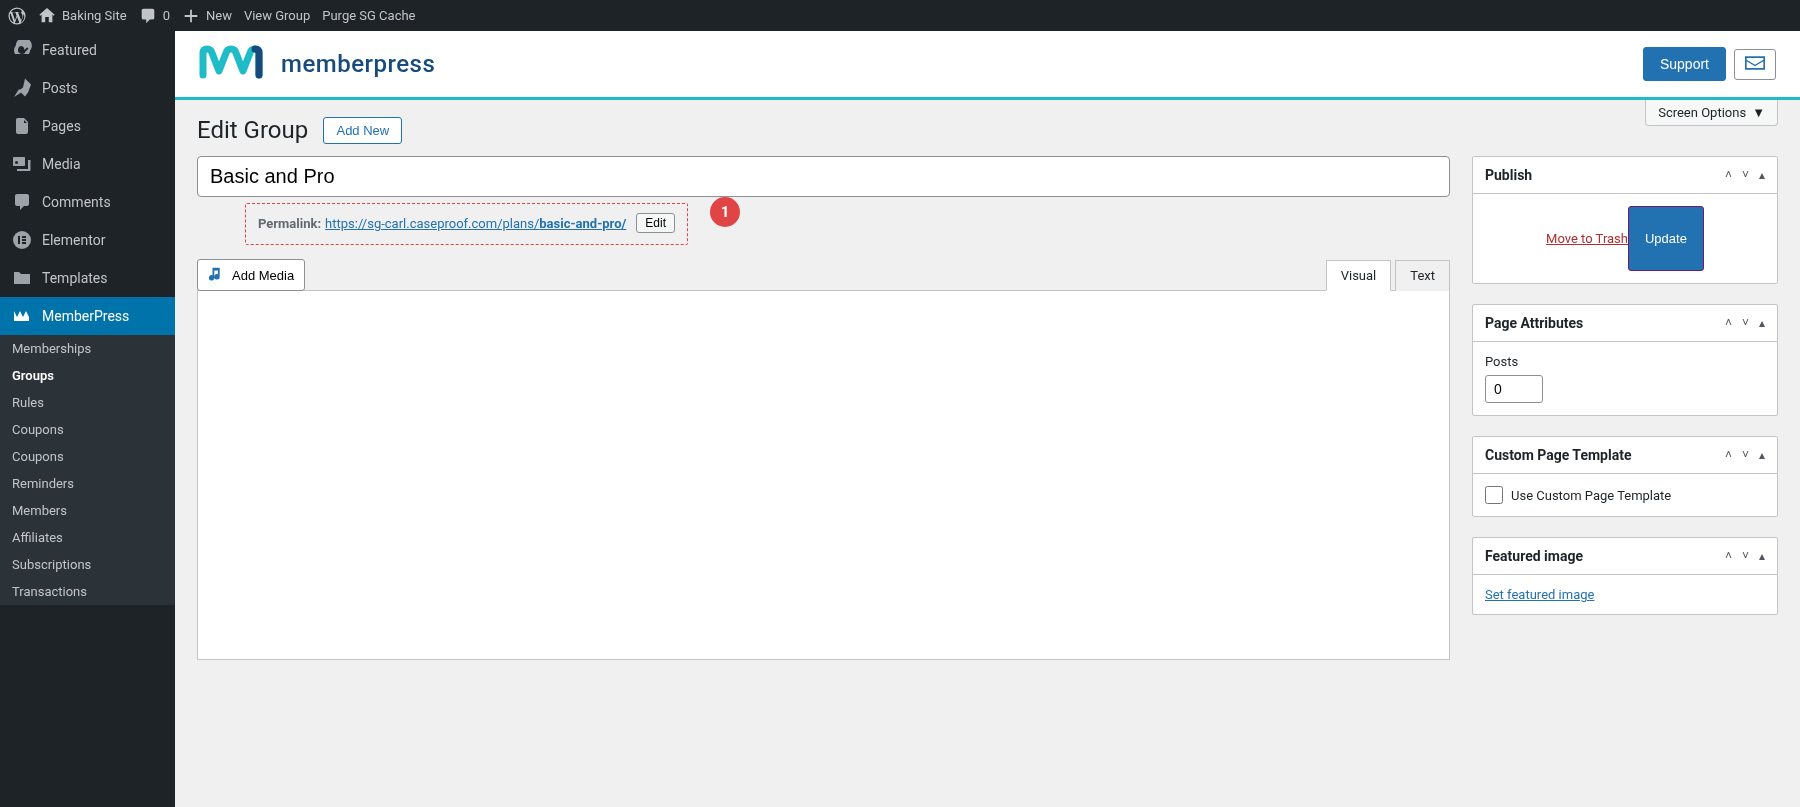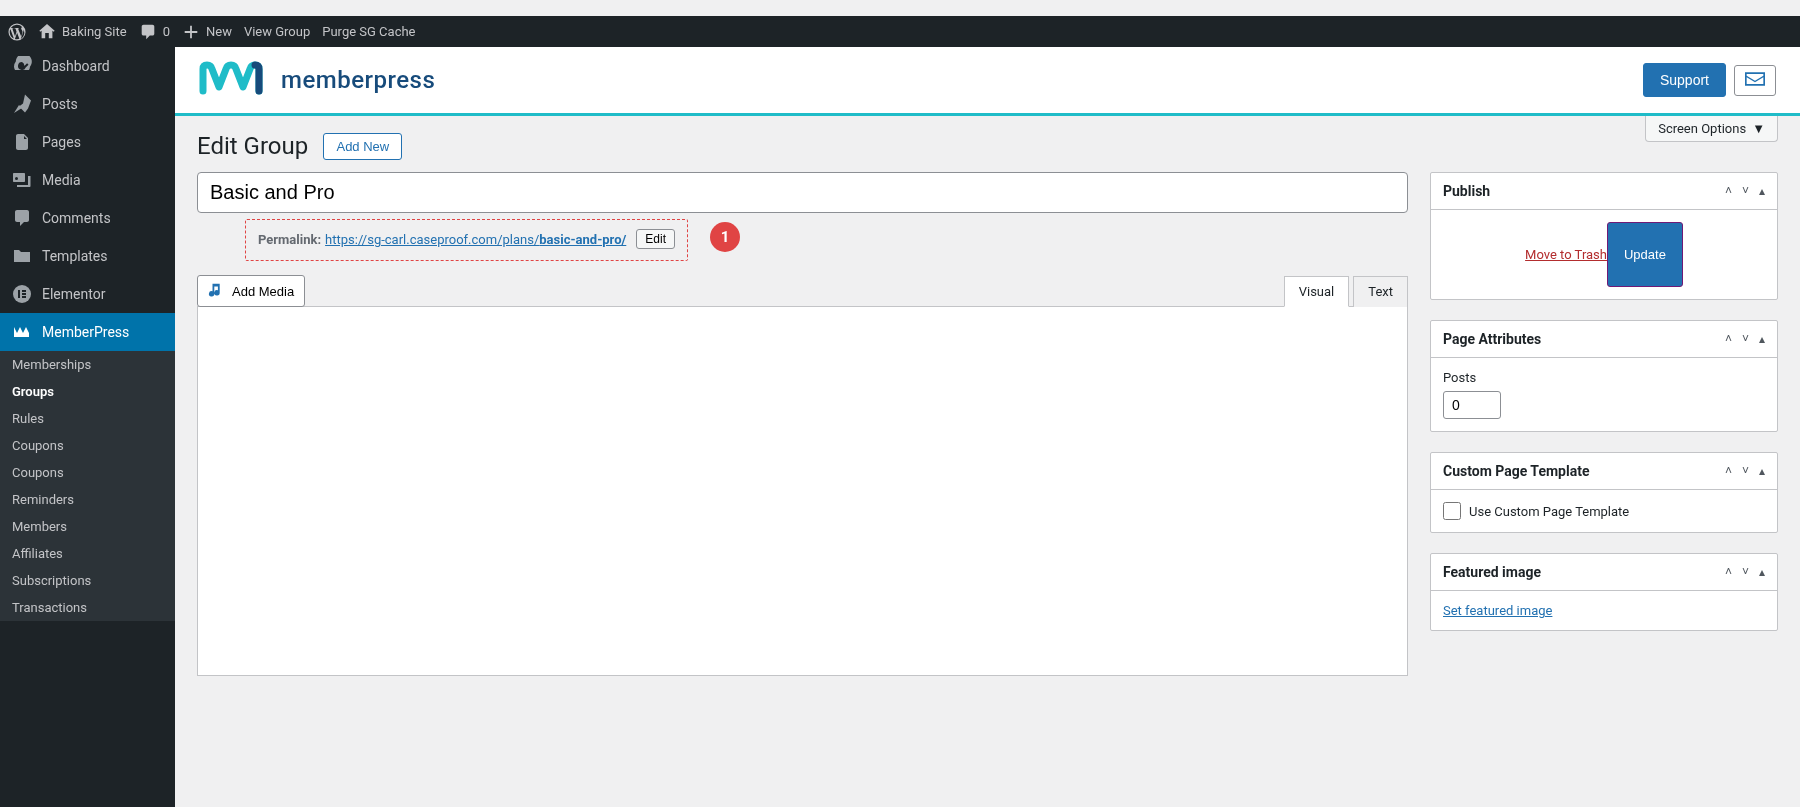--- a/index.html
+++ b/index.html
@@ -1,19 +1,19 @@
 <!DOCTYPE html>
 <html><head>
 <meta charset="utf-8">
 <style>
   * { box-sizing: border-box; margin: 0; padding: 0; }
   body { font-family: -apple-system, BlinkMacSystemFont, "Segoe UI", Roboto, sans-serif; font-size: 13px; color: #1d2327; background: #f0f0f1; }
 
   
-  .topbar { height: 31px; background: #1d2327; color: #c3c4c7; display: flex; align-items: center; padding: 0 8px; gap: 12px; font-size: 13px; margin-top: 16px; }
+  .topbar { height: 31px; background: #1d2327; color: #c3c4c7; display: flex; align-items: center; padding: 0 8px; gap: 12px; font-size: 13px; }
   .tb-item { display: flex; align-items: center; gap: 6px; cursor: pointer; color: #c3c4c7; }
   .tb-item svg { width: 18px; height: 18px; fill: #c3c4c7; }
 
   .layout { display: flex; min-height: calc(100vh - 31px); }
 
   
   .sidebar { width: 175px; background: #1d2327; color: #c3c4c7; flex-shrink: 0; }
   .side-item { display: flex; align-items: center; gap: 10px; padding: 9px 12px; cursor: pointer; font-size: 14px; }
   .side-item svg { width: 20px; height: 20px; fill: #9ca2a7; }
   .side-item.active { background: #0073aa; color: #fff; position: relative; }
@@ -34,21 +34,21 @@
   .btn-inbox svg { width: 20px; height: 14px; fill: #2271b1; }
 
   .content-wrap { padding: 10px 22px 22px; position: relative; }
   .screen-opts { position: absolute; top: 0; right: 22px; background: #f6f7f7; border: 1px solid #c3c4c7; border-top: none; border-radius: 0 0 4px 4px; padding: 5px 12px; font-size: 13px; cursor: pointer; display: flex; align-items: center; gap: 6px; }
 
   h1.page-title { display: inline-block; font-size: 24px; font-weight: 400; margin-right: 12px; vertical-align: middle; }
   .btn-add-new { display: inline-block; border: 1px solid #2271b1; color: #2271b1; background: #fff; border-radius: 3px; padding: 5px 12px; font-size: 13px; cursor: pointer; vertical-align: middle; }
 
   .editor-row { display: flex; gap: 22px; margin-top: 12px; align-items: flex-start; }
   .editor-col { flex: 1; min-width: 0; }
-  .sidebar-col { width: 348px; flex-shrink: 0; display: flex; flex-direction: column; gap: 20px; }
+  .sidebar-col { width: 306px; flex-shrink: 0; display: flex; flex-direction: column; gap: 20px; }
 
   .title-input { width: 100%; font-size: 20px; padding: 8px 12px; border: 1px solid #8c8f94; border-radius: 4px; background: #fff; }
 
   .permalink-box { margin-top: 6px; border: 1.5px dashed #e04444; padding: 9px 12px 11px; border-radius: 2px; font-size: 13px; color: #646970; display: flex; align-items: center; gap: 4px; width: fit-content; }
   .permalink-box a { color: #2271b1; text-decoration: underline; }
   .permalink-box a strong { font-weight: 700; }
   .btn-small { border: 1px solid #8c8f94; background: #f6f7f7; border-radius: 3px; padding: 2px 8px; font-size: 12px; cursor: pointer; margin-left: 6px; }
 
   .annot { display: inline-flex; align-items: center; justify-content: center; width: 30px; height: 30px; border-radius: 50%; background: #e04444; color: #fff; font-weight: 700; font-size: 15px; margin-left: 22px; }
 
@@ -112,21 +112,21 @@
   </div>
 </div>
 
 <div class="layout">
 
   <nav class="sidebar">
     <div class="side-item">
       <svg viewBox="0 0 20 20">
           <path d="M3.8 5.6A8 8 0 1118 10.7 8.6 8.6 0 0117 14H3a8.6 8.6 0 01-1-3.3 8 8 0 011.8-5.1zm6.2.4a4 4 0 103.7 5.5l2.8-2.8-1.4-1.4-2.8 2.8A4 4 0 0010 6z"></path>
         </svg>
-      <span>Dashboard</span>
+      <span>Featured</span>
     </div>
     <div class="side-item">
       <svg viewBox="0 0 20 20">
           <path d="M13 .5l-2 9-4 3 6 6 3-4 3-8z M7 11l-5 8 8-5z"></path>
         </svg>
       <span>Posts</span>
     </div>
     <div class="side-item">
       <svg viewBox="0 0 20 20">
           <path d="M6 2h6l4 4v10c0 1.1-.9 2-2 2H6c-1.1 0-2-.9-2-2V4c0-1.1.9-2 2-2zm6 5h3l-3-3v3z"></path>
@@ -137,36 +137,36 @@
       <svg viewBox="0 0 20 20">
           <path d="M13 11V4c0-.6-.4-1-1-1H2c-.6 0-1 .4-1 1v7c0 .6.4 1 1 1h10c.6 0 1-.4 1-1zm-8.5-1a1.5 1.5 0 110-3 1.5 1.5 0 010 3zm14-4v10c0 .6-.4 1-1 1H5v-2h11V6h2.5z"></path>
         </svg>
       <span>Media</span>
     </div>
     <div class="side-item">
       <svg viewBox="0 0 20 20">
           <path d="M5 2h10c1.1 0 2 .9 2 2v8c0 1.1-.9 2-2 2h-3l-4 4v-4H5c-1.1 0-2-.9-2-2V4c0-1.1.9-2 2-2z"></path>
         </svg>
       <span>Comments</span>
-    </div>
-    <div class="side-item">
-      <svg viewBox="0 0 20 20">
-          <path d="M2 4h5l2 2h9v10H2z"></path>
-        </svg>
-      <span>Templates</span>
     </div>
     <div class="side-item">
       <svg viewBox="0 0 20 20">
           <circle cx="10" cy="10" r="9" fill="#9ca2a7"></circle>
           <rect x="6" y="6" width="2" height="8" fill="#1d2327"></rect>
           <rect x="10" y="6" width="4" height="2" fill="#1d2327"></rect>
           <rect x="10" y="9" width="4" height="2" fill="#1d2327"></rect>
           <rect x="10" y="12" width="4" height="2" fill="#1d2327"></rect>
         </svg>
       <span>Elementor</span>
+    </div>
+    <div class="side-item">
+      <svg viewBox="0 0 20 20">
+          <path d="M2 4h5l2 2h9v10H2z"></path>
+        </svg>
+      <span>Templates</span>
     </div>
     <div class="side-item active">
       <svg viewBox="0 0 20 20">
           <path fill="#fff" d="M2 15V5l3 6 3-6 3 6 3-6 3 6V15H2z"></path>
         </svg>
       <span>MemberPress</span>
     </div>
     <div class="side-sub">
       <a>Memberships</a>
       <a class="current">Groups</a>
@@ -208,21 +208,21 @@
 
       <div style="padding-top:6px;">
         <h1 class="page-title">Edit Group</h1>
         <button class="btn-add-new">Add New</button>
       </div>
 
       <div class="editor-row">
         <div class="editor-col">
           <input type="text" class="title-input" value="Basic and Pro" style="">
 
-          <div style="display:flex; align-items:center;padding-left:48px;">
+          <div style="display:flex; padding-left:48px;">
             <div class="permalink-box">
               <strong>Permalink:</strong>
               <a href="#"><span>https://sg-carl.caseproof.com/plans/</span><strong>basic-and-pro/</strong></a>
               <button class="btn-small">Edit</button>
             </div>
             <span class="annot">1</span>
           </div>
 
           <div class="media-btn-row">
             <button class="btn-media">

